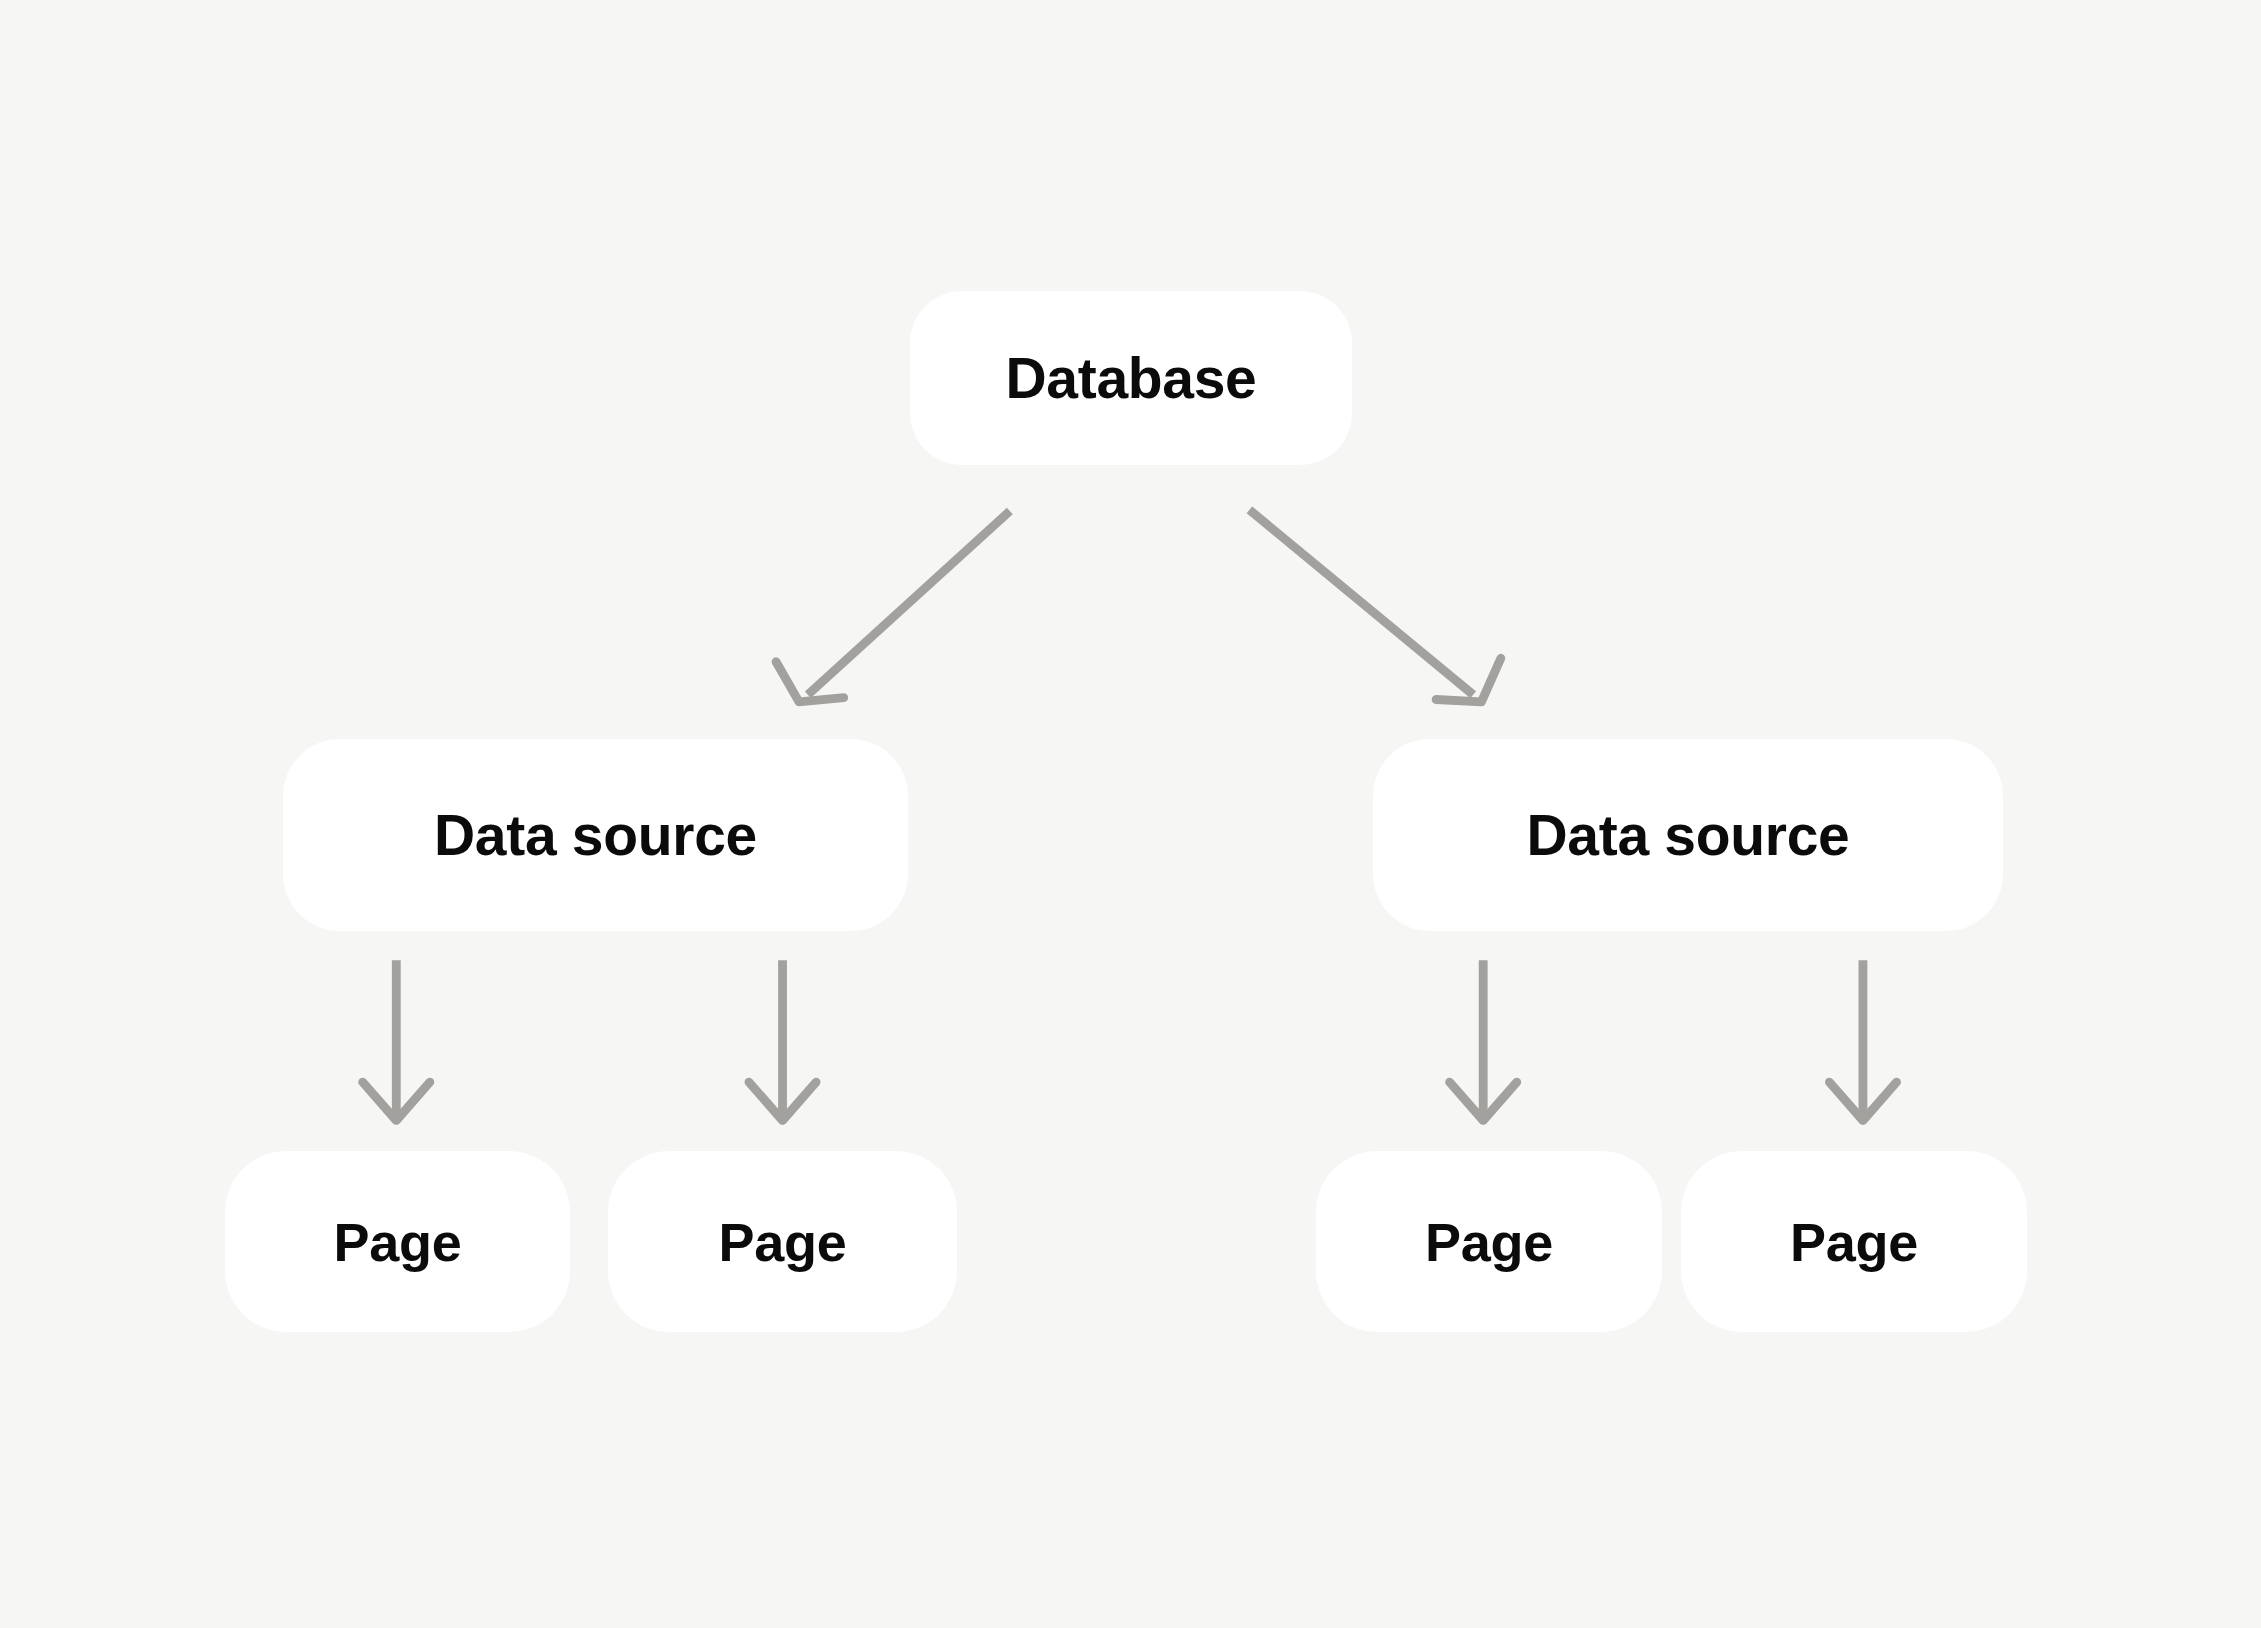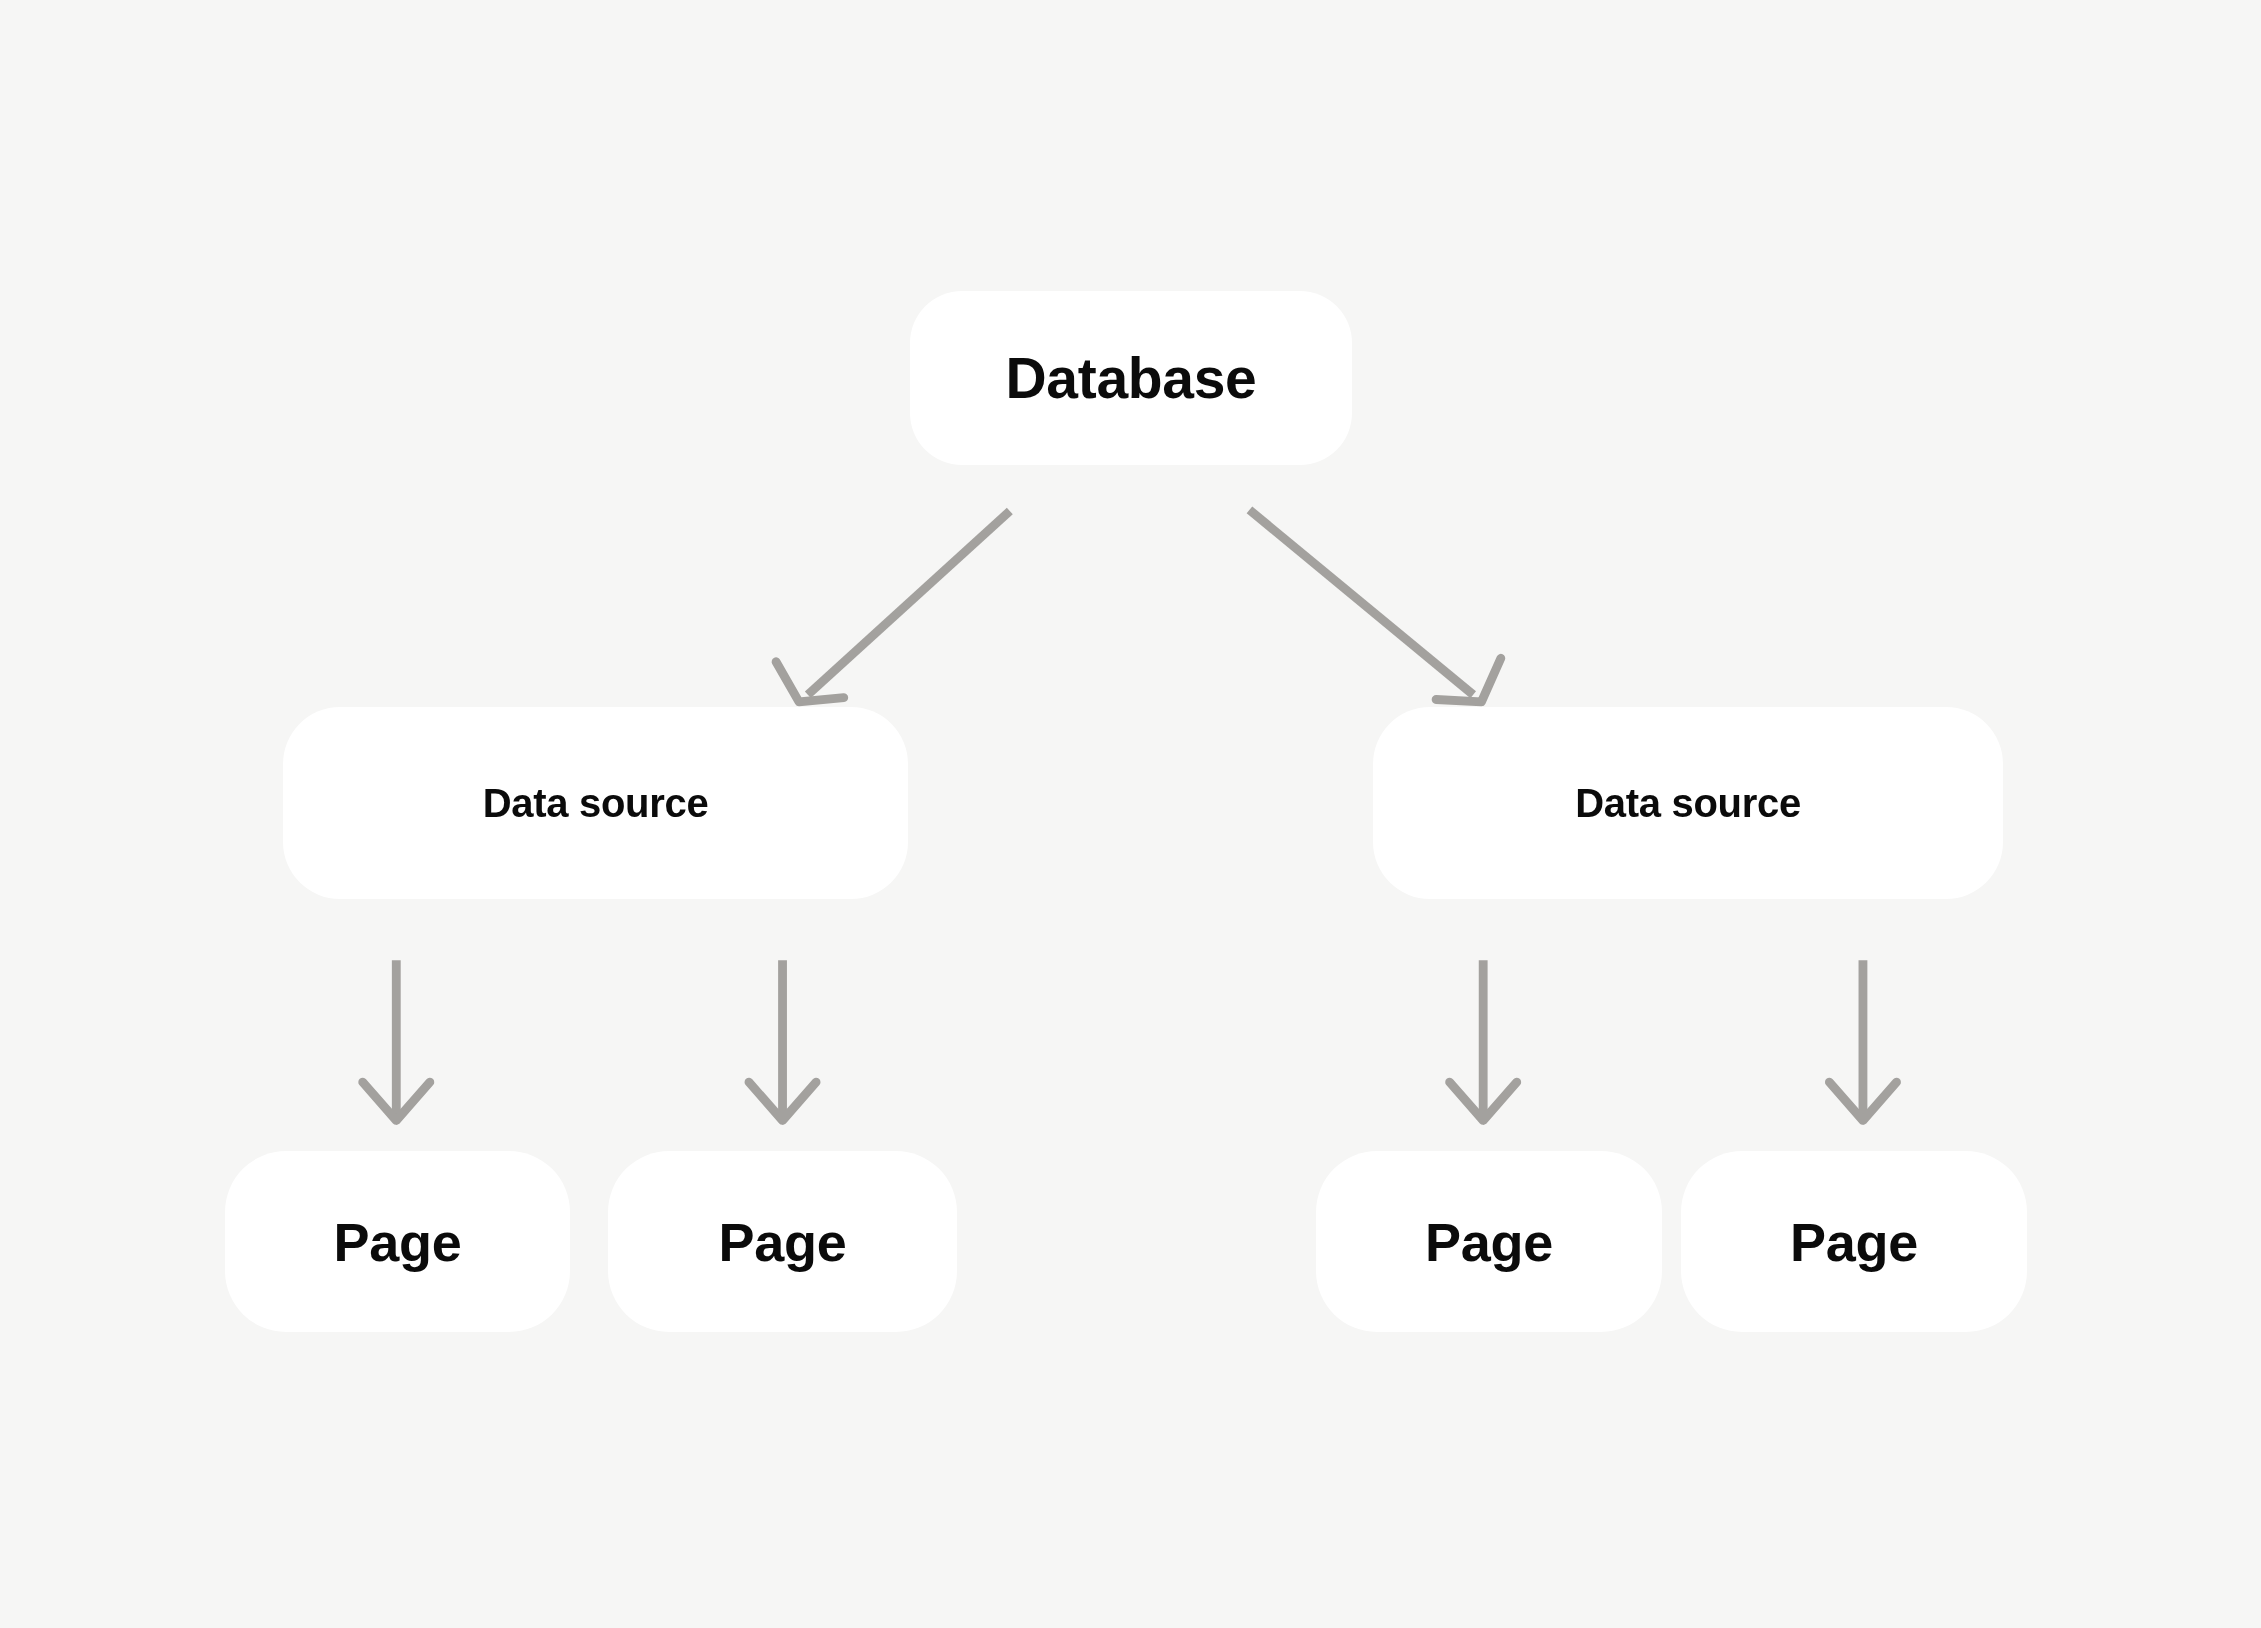--- a/index.html
+++ b/index.html
@@ -43,24 +43,24 @@
   .node-root {
     left: 910px;
     top: 291px;
     width: 442px;
     height: 174px;
     border-radius: 52px;
     font-size: 57px;
   }
   
   .node-mid {
-    top: 707px;
+    top: 739px;
     height: 192px;
     border-radius: 57px;
-    font-size: 40px;
+    font-size: 57px;
   }
   .node-mid-left  { left: 283px;  width: 625px; }
   .node-mid-right { left: 1373px; width: 630px; }
 
   
   .node-leaf {
     top: 1151px;
     height: 181px;
     border-radius: 61px;
     font-size: 54px;

